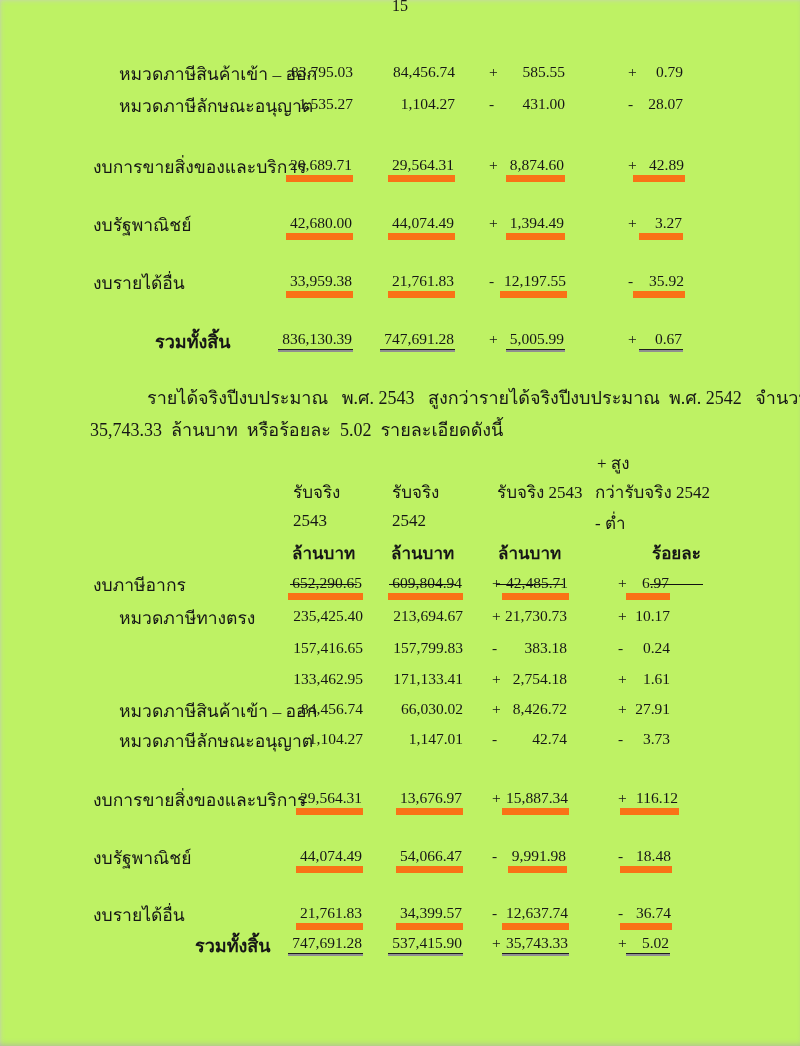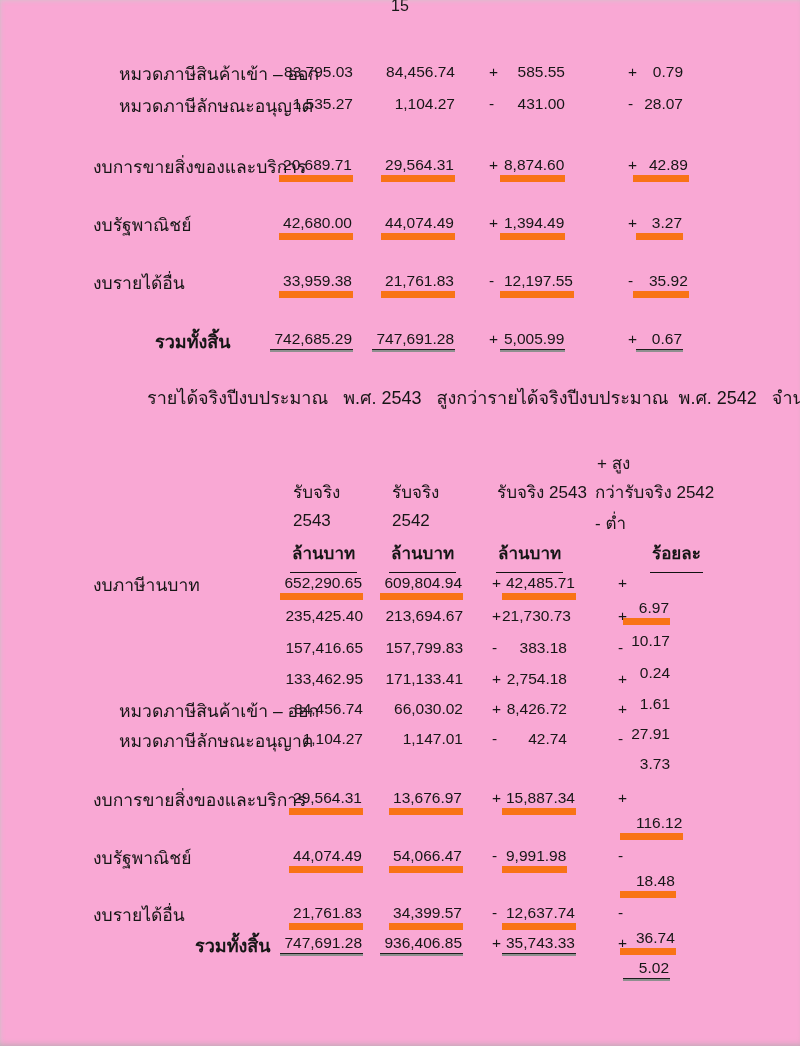--- a/index.html
+++ b/index.html
@@ -1,22 +1,22 @@
 <!DOCTYPE html>
 <html><head>
 <meta charset="utf-8">
 <style>
   html,body{margin:0;padding:0;background:#ffffff;}
   .page{
     position:relative;
     width:800px;height:1046px;
     margin:0 auto;
-    background:#f9a8d4;
+    background:#bef264;
     color:#161616;
-    font-family:Liberation Sans, sans-serif;
+    font-family:Liberation Serif, serif;
     overflow:hidden;
     box-shadow:inset 0 -5px 7px -5px #aaa, inset 4px 0 6px -5px #ccc, inset 0 4px 6px -5px #ccc;
   }
   .pageno{
     position:absolute;top:-3px;left:0;width:100%;
     text-align:center;font-size:16px;
   }
   .row{position:absolute;left:0;width:100%;height:26px;}
   .lbl{
     position:absolute;left:93px;top:0;
@@ -36,34 +36,34 @@
   .t1 .s3{left:489px;width:16px;text-align:left;}
   .t1 .c3{left:500px;width:65px;}
   .t1 .s4{left:628px;width:16px;text-align:left;}
   .t1 .c4{left:633px;width:50px;}
   
   .t2 .c1{left:233px;width:130px;}
   .t2 .c2{left:333px;width:130px;}
   .t2 .s3{left:492px;width:16px;text-align:left;}
   .t2 .c3{left:502px;width:65px;}
   .t2 .s4{left:618px;width:16px;text-align:left;}
-  .t2 .c4{left:620px;width:50px;margin-top:25px;}
+  .t2 .c4{left:620px;width:50px;}
   
   .u .v{border-bottom:7px solid #f97316;padding:0 1px 1px 4px;}
   .u .c4 .v{padding-left:16px;}
   
   .tot .v{border-bottom:1px solid #1d1d1d;box-shadow:0 2px 0 #8f8f8f;}
   
   .para{
     position:absolute;left:90px;width:640px;
     font-size:18px;white-space:pre;line-height:1.0;
   }
   
   .hcell{position:absolute;font-size:17px;white-space:nowrap;}
-  .hd-u{font-weight:bold;border-bottom:1.7px solid #111;padding:0 2px 6px 2px;text-align:center;}
+  .hd-u{font-weight:bold;border-bottom:1.7px solid #111;padding:0 2px 18px 2px;text-align:center;}
 </style>
 </head>
 <body>
 
 <div class="page">
 
   <div class="pageno">15</div>
 
   <div class="row t1" style="top:60px">
     <span class="lbl lvl2">หมวดภาษีสินค้าเข้า – ออก</span>
@@ -110,59 +110,61 @@
     <span class="num c1"><i class="v">33,959.38</i></span>
     <span class="num c2"><i class="v">21,761.83</i></span>
     <span class="num s3">-</span>
     <span class="num c3"><i class="v">12,197.55</i></span>
     <span class="num s4">-</span>
     <span class="num c4"><i class="v">35.92</i></span>
   </div>
 
   <div class="row t1 u tot" style="top:327px">
     <span class="lbl lbl-tot1">รวมทั้งสิ้น</span>
-    <span class="num c1"><i class="v">742,685.29</i></span>
+    <span class="num c1"><i class="v">836,130.39</i></span>
     <span class="num c2"><i class="v">747,691.28</i></span>
     <span class="num s3">+</span>
     <span class="num c3"><i class="v">5,005.99</i></span>
     <span class="num s4">+</span>
     <span class="num c4"><i class="v">0.67</i></span>
   </div>
 
   <div class="para" style="top:389px;left:147px">รายได้จริงปีงบประมาณ   พ.ศ. 2543   สูงกว่ารายได้จริงปีงบประมาณ  พ.ศ. 2542   จำนวน</div>
+  <div class="para" style="top:421px">35,743.33  ล้านบาท  หรือร้อยละ  5.02  รายละเอียดดังนี้</div>
 
   <div>
     <span class="hcell" style="top:449px;left:597px">+ สูง</span>
 
     <span class="hcell" style="top:478px;left:293px">รับจริง</span>
     <span class="hcell" style="top:478px;left:392px">รับจริง</span>
     <span class="hcell" style="top:478px;left:497px">รับจริง 2543</span>
     <span class="hcell" style="top:478px;left:595px">กว่ารับจริง 2542</span>
 
     <span class="hcell" style="top:511px;left:293px">2543</span>
     <span class="hcell" style="top:511px;left:392px">2542</span>
     <span class="hcell" style="top:509px;left:595px">- ต่ำ</span>
 
     <span class="hcell hd-u" style="top:539px;left:290px">ล้านบาท</span>
     <span class="hcell hd-u" style="top:539px;left:389px">ล้านบาท</span>
     <span class="hcell hd-u" style="top:539px;left:496px">ล้านบาท</span>
     <span class="hcell hd-u" style="top:539px;left:650px">ร้อยละ</span>
   </div>
 
   <div class="row t2 u" style="top:571px">
-    <span class="lbl">งบภาษีานบาท</span>
+    <span class="lbl">งบภาษีอากร</span>
     <span class="num c1"><i class="v">652,290.65</i></span>
     <span class="num c2"><i class="v">609,804.94</i></span>
     <span class="num s3">+</span>
     <span class="num c3"><i class="v">42,485.71</i></span>
     <span class="num s4">+</span>
     <span class="num c4"><i class="v">6.97</i></span>
   </div>
 
   <div class="row t2" style="top:604px">
+    <span class="lbl lvl2">หมวดภาษีทางตรง</span>
     <span class="num c1"><i class="v">235,425.40</i></span>
     <span class="num c2"><i class="v">213,694.67</i></span>
     <span class="num s3">+</span>
     <span class="num c3"><i class="v">21,730.73</i></span>
     <span class="num s4">+</span>
     <span class="num c4"><i class="v">10.17</i></span>
   </div>
 
   <div class="row t2" style="top:636px">
     <span class="num c1"><i class="v">157,416.65</i></span>
@@ -228,20 +230,20 @@
     <span class="num c2"><i class="v">34,399.57</i></span>
     <span class="num s3">-</span>
     <span class="num c3"><i class="v">12,637.74</i></span>
     <span class="num s4">-</span>
     <span class="num c4"><i class="v">36.74</i></span>
   </div>
 
   <div class="row t2 u tot" style="top:931px">
     <span class="lbl lbl-tot2">รวมทั้งสิ้น</span>
     <span class="num c1"><i class="v">747,691.28</i></span>
-    <span class="num c2"><i class="v">936,406.85</i></span>
+    <span class="num c2"><i class="v">537,415.90</i></span>
     <span class="num s3">+</span>
     <span class="num c3"><i class="v">35,743.33</i></span>
     <span class="num s4">+</span>
     <span class="num c4"><i class="v">5.02</i></span>
   </div>
 
 </div>
 
 </body></html>

